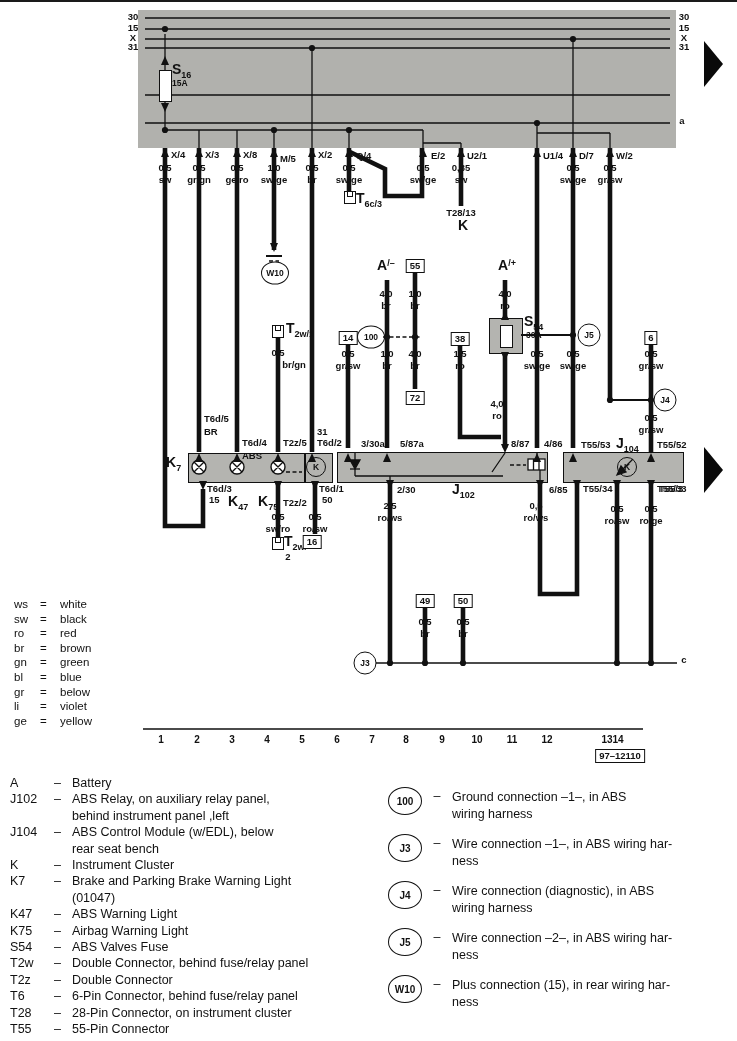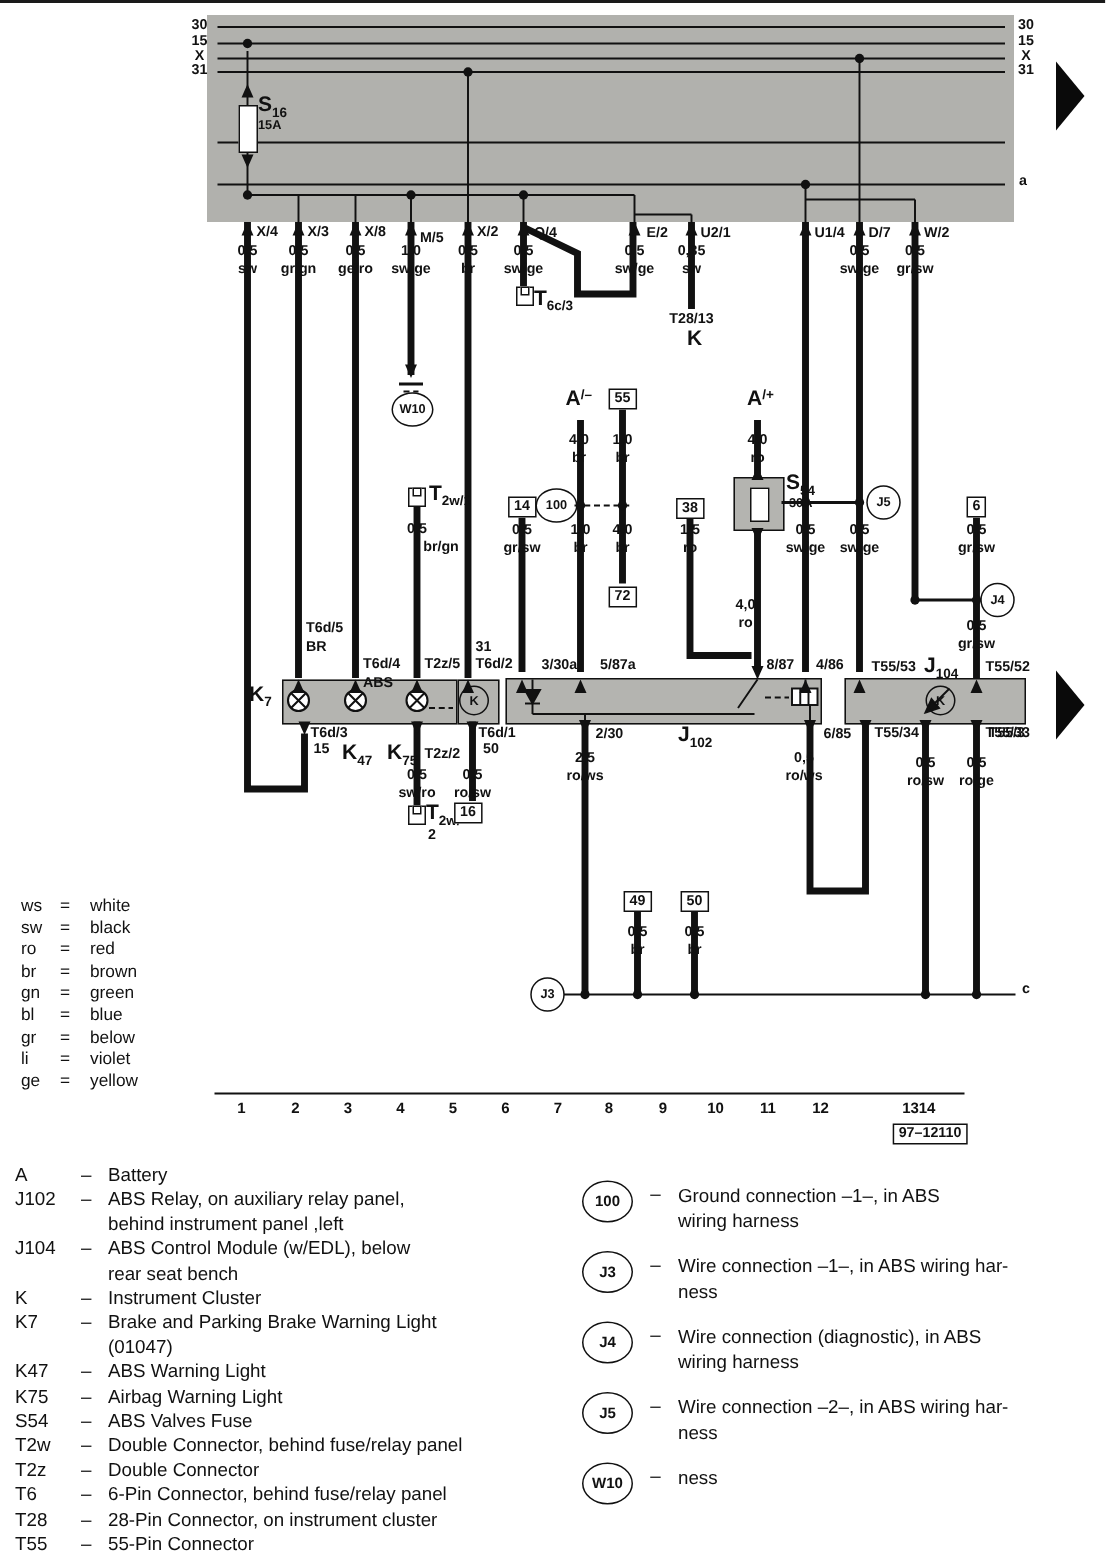--- a/index.html
+++ b/index.html
@@ -494,17 +494,18 @@
         <span class="d">–</span>
         <div class="lines">
           <div>Wire connection –2–, in ABS wiring har-</div>
           <div>ness</div>
         </div>
       </div>
       <div class="entry">
         <div class="sc">W10</div>
         <span class="d">–</span>
         <div class="lines">
+          <div>Plus connection (15), in rear wiring har-</div>
           <div>ness</div>
         </div>
       </div>
     </div>
 </div>
 
 </body></html>

